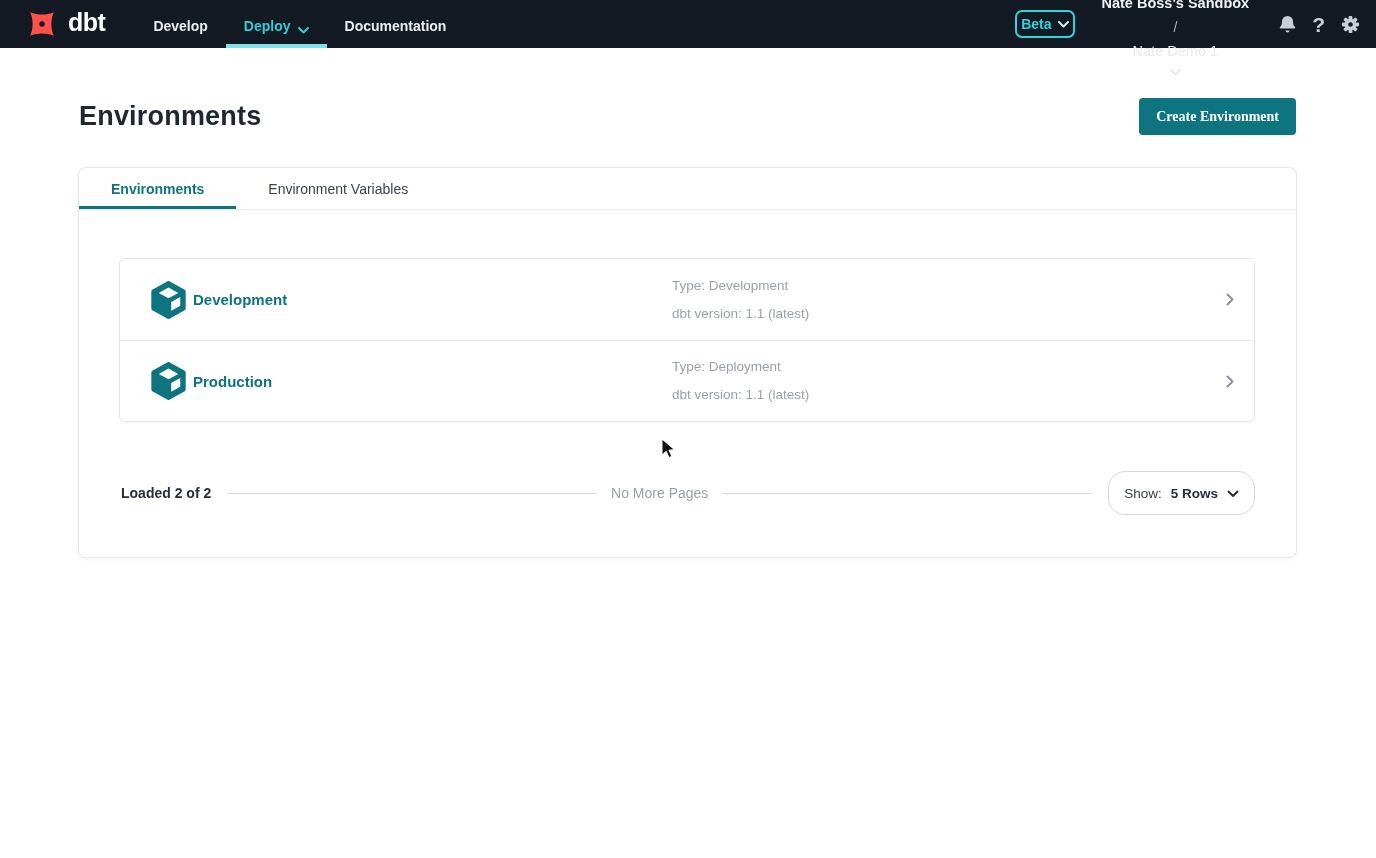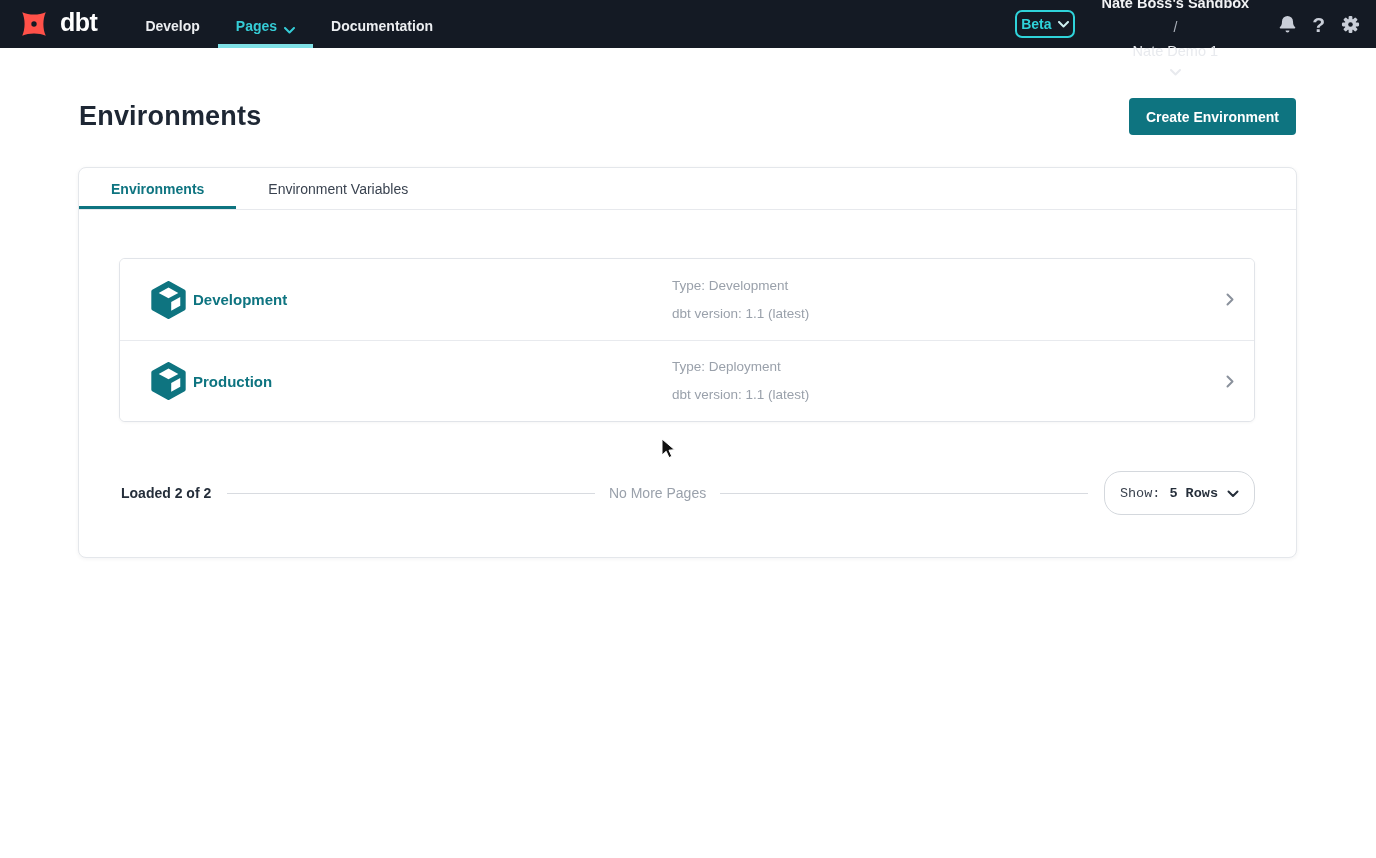--- a/index.html
+++ b/index.html
@@ -3,21 +3,21 @@
 <meta charset="utf-8">
 <style>
   * { margin:0; padding:0; box-sizing:border-box; }
   html,body { width:1376px; height:858px; background:#ffffff; font-family:"Liberation Sans", sans-serif; overflow:hidden; }
 
   
   .topnav {
     height:48px; background:#141a24; display:flex; align-items:stretch;
     color:#e9ebef; padding:0 16px 0 0;
   }
-  .brand { display:flex; align-items:center; gap:8px; padding:0 30px 0 16px; cursor:pointer;text-align:right; }
+  .brand { display:flex; align-items:center; gap:8px; padding:0 30px 0 24px; cursor:pointer;text-align:right; }
   .brand-word { color:#ffffff; font-weight:800; font-size:25px; letter-spacing:-0.5px; line-height:1; padding-bottom:4px; }
   .nav-items { display:flex; align-items:stretch; }
   .nav-item {
     display:flex; align-items:flex-end; gap:7px; padding:14px 18px;
     font-size:14px; font-weight:700; color:#eceef1; cursor:pointer;
   }
   .nav-item.active { color:#35ccd6; box-shadow: inset 0 -4px 0 #7fe0e6; }
   .nav-item .chev { margin-top:2px; }
   .nav-right { margin-left:auto; display:flex; align-items:center; gap:12px; }
   .beta-badge {
@@ -35,21 +35,21 @@
 
   
   .page-head {
     display:flex; align-items:center; justify-content:space-between;
     margin:50px 80px 0 79px;
   }
   .page-title { font-size:27px; font-weight:700; color:#1e2734; letter-spacing:0.2px; }
   .create-btn {
     background:#0e7480; color:#ffffff; font-weight:700; font-size:14px;
     border:none; border-radius:4px; height:37px; padding:0 17px; cursor:pointer;
-    font-family:Liberation Sans, sans-serif;
+    font-family:Liberation Serif, serif;
   }
 
   
   .card {
     margin:32px 79px 0 78px; width:1219px; background:#ffffff;
     border:1px solid #e4e7eb; border-radius:8px;
     box-shadow:0 1px 4px rgba(20,26,36,0.05);
     padding-bottom:46px;
   }
   .tabbar { display:flex; border-bottom:1px solid #e7e9ed; height:42px; }
@@ -79,21 +79,21 @@
     display:flex; align-items:center; margin:53px 41px 0 42px; height:36px;
   }
   .pager-loaded { font-size:14px; font-weight:700; color:#252e3a; white-space:nowrap; }
   .pager-line { flex:1; height:1px; background:#d8dbe0; }
   .pager-line.left { margin:0 14px 0 16px; }
   .pager-line.right { margin:0 16px 0 14px; }
   .pager-none { font-size:14px; color:#9aa1ab; white-space:nowrap; }
   .show-btn {
     display:flex; align-items:center; gap:9px; border:1px solid #d4d8dd; border-radius:17px;
     background:#fff; height:44px; padding:0 15px; cursor:pointer; white-space:nowrap;
-    font-family:Liberation Mono, monospace;
+    font-family:Liberation Sans, sans-serif;
     justify-content:space-between;
   }
   .show-label { font-size:13.5px; color:#39414d; }
   .show-value { font-size:13.5px; font-weight:700; color:#252e3a; }
   .show-btn .chev { color:#252e3a; margin-top:1px; }
 
   .cursor { position:absolute; left:661px; top:438px; pointer-events:none; }
 
   svg { display:block; }
 </style>
@@ -111,21 +111,21 @@
       </svg>
     </span>
     <span class="brand-word">dbt</span>
   </div>
 
   <nav class="nav-items">
     <div class="nav-item">
       <span>Develop</span>
     </div>
     <div class="nav-item active">
-      <span>Pages</span>
+      <span>Deploy</span>
       <span class="chev">
         <svg width="11" height="7" viewBox="0 0 11 7">
             <polyline points="1,1 5.5,5.5 10,1" fill="none" stroke="currentColor" stroke-width="2" stroke-linecap="round" stroke-linejoin="round"></polyline>
           </svg>
       </span>
     </div>
     <div class="nav-item">
       <span>Documentation</span>
     </div>
   </nav>

